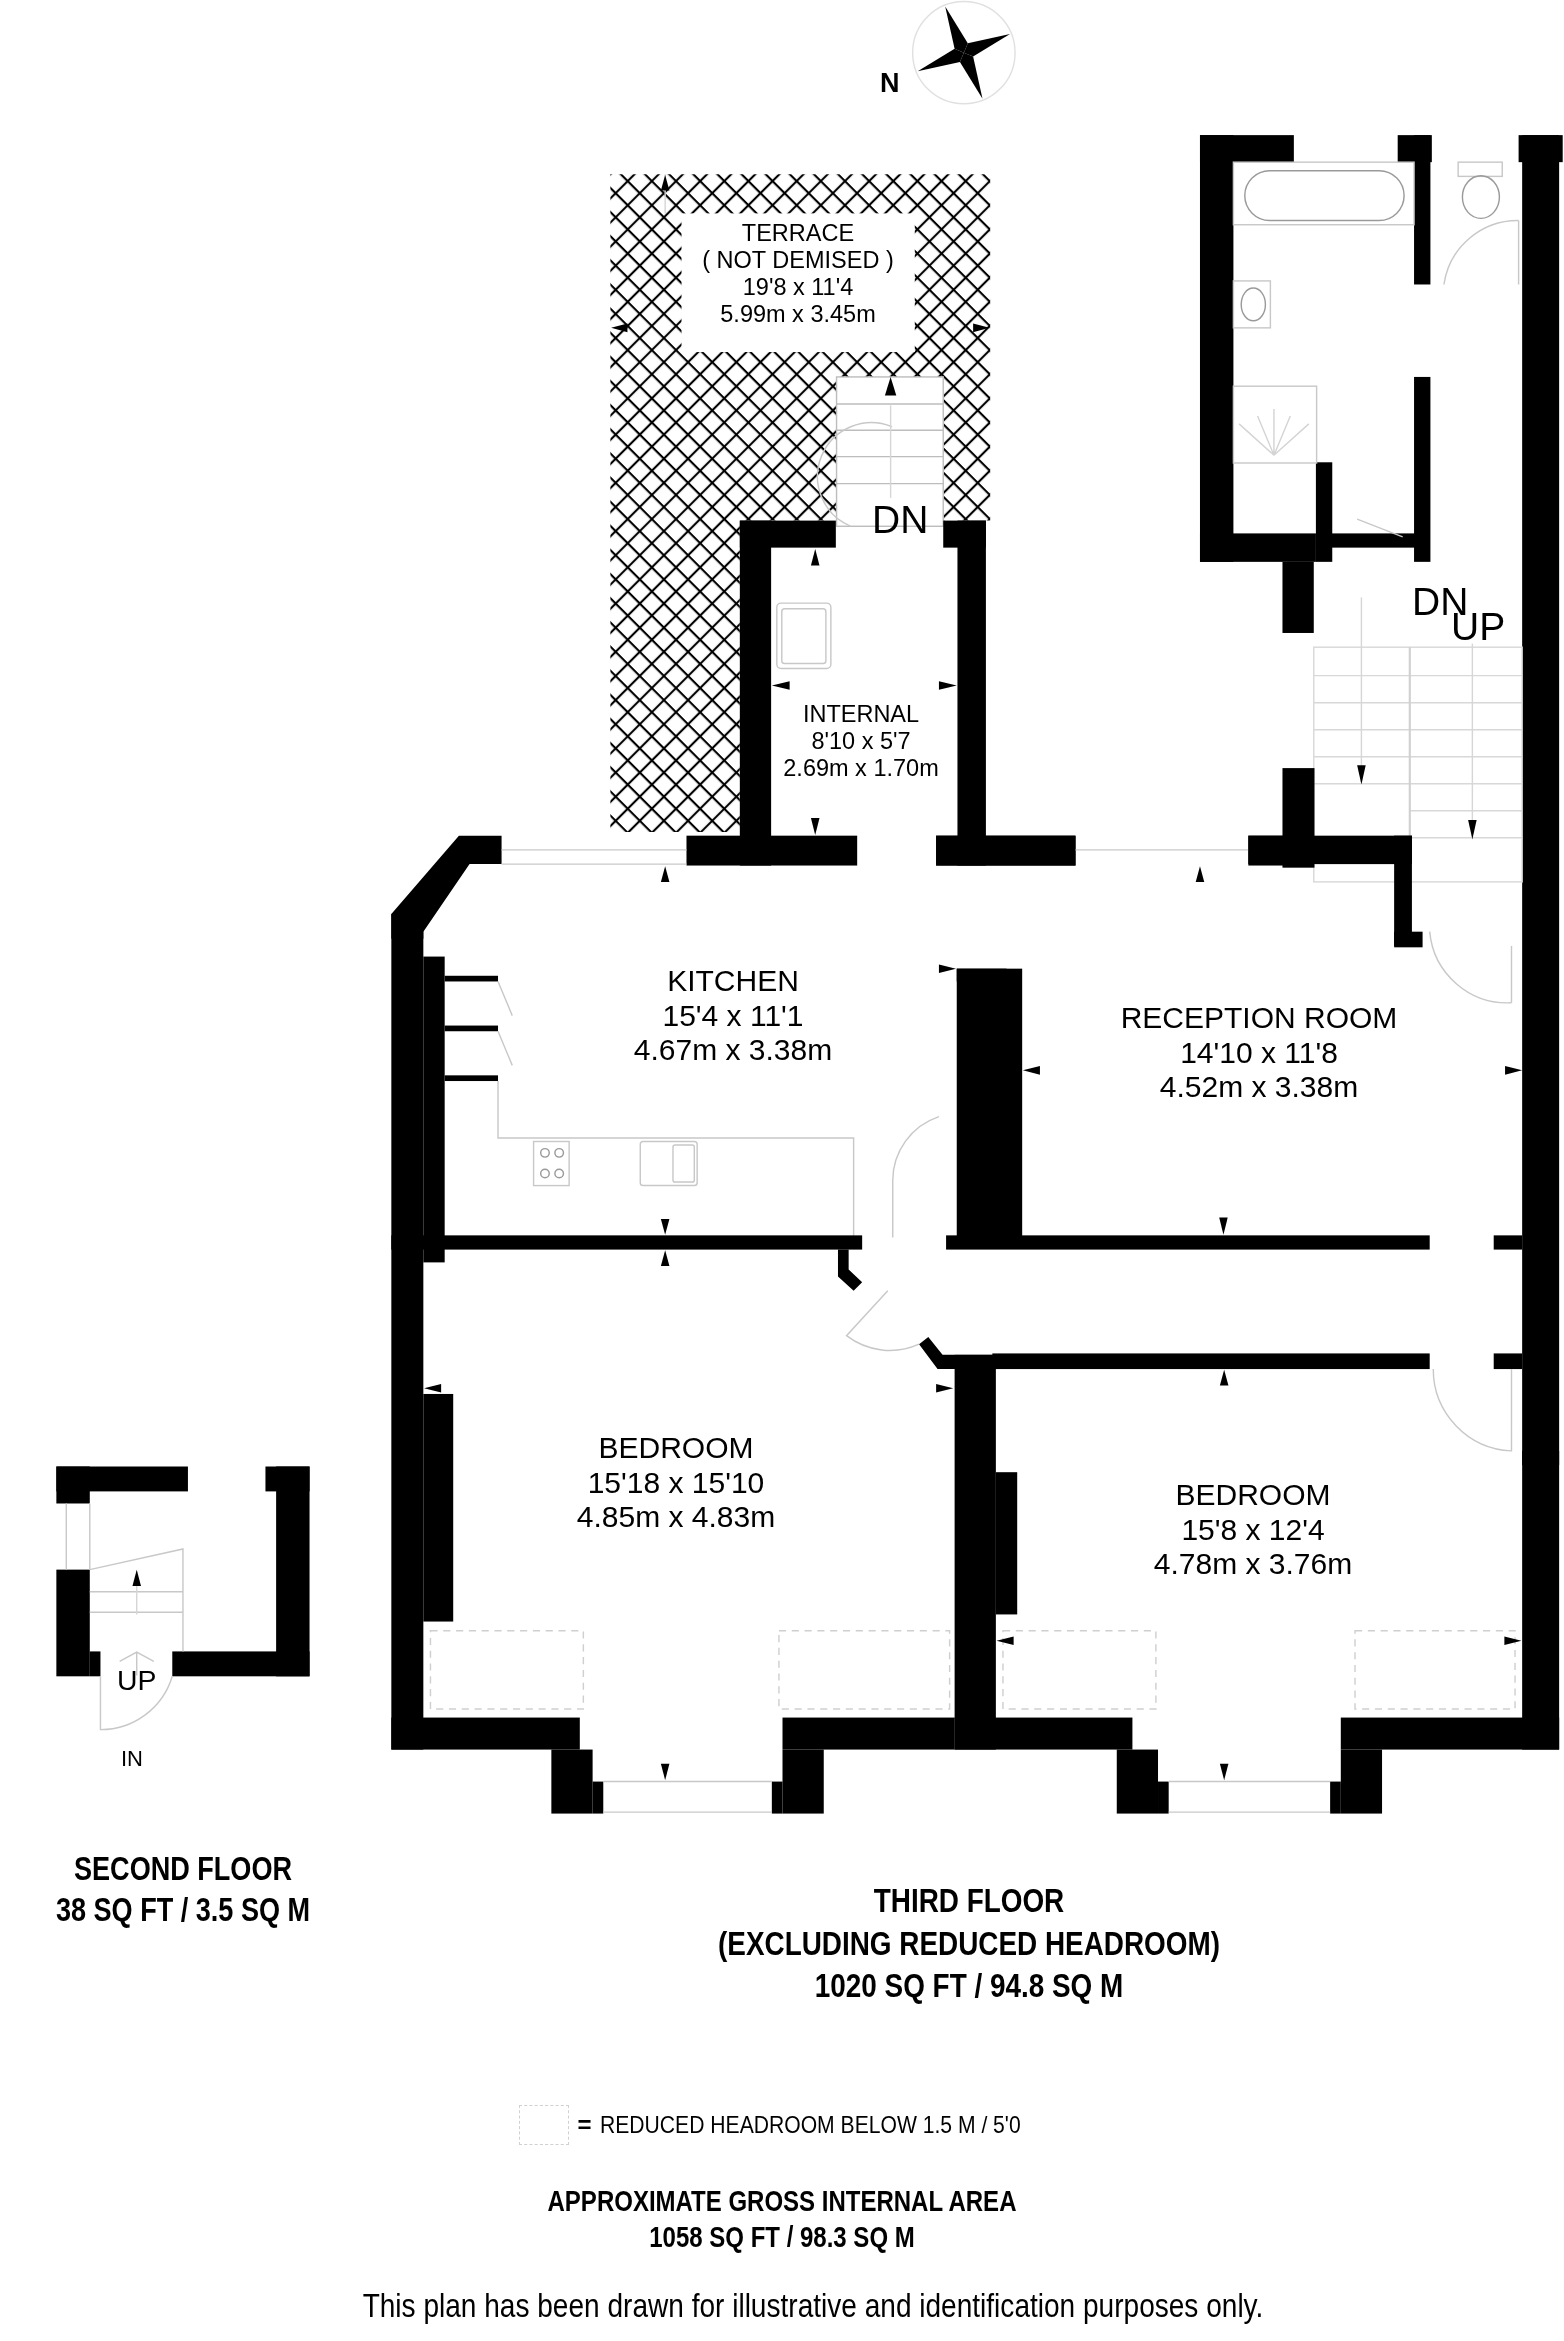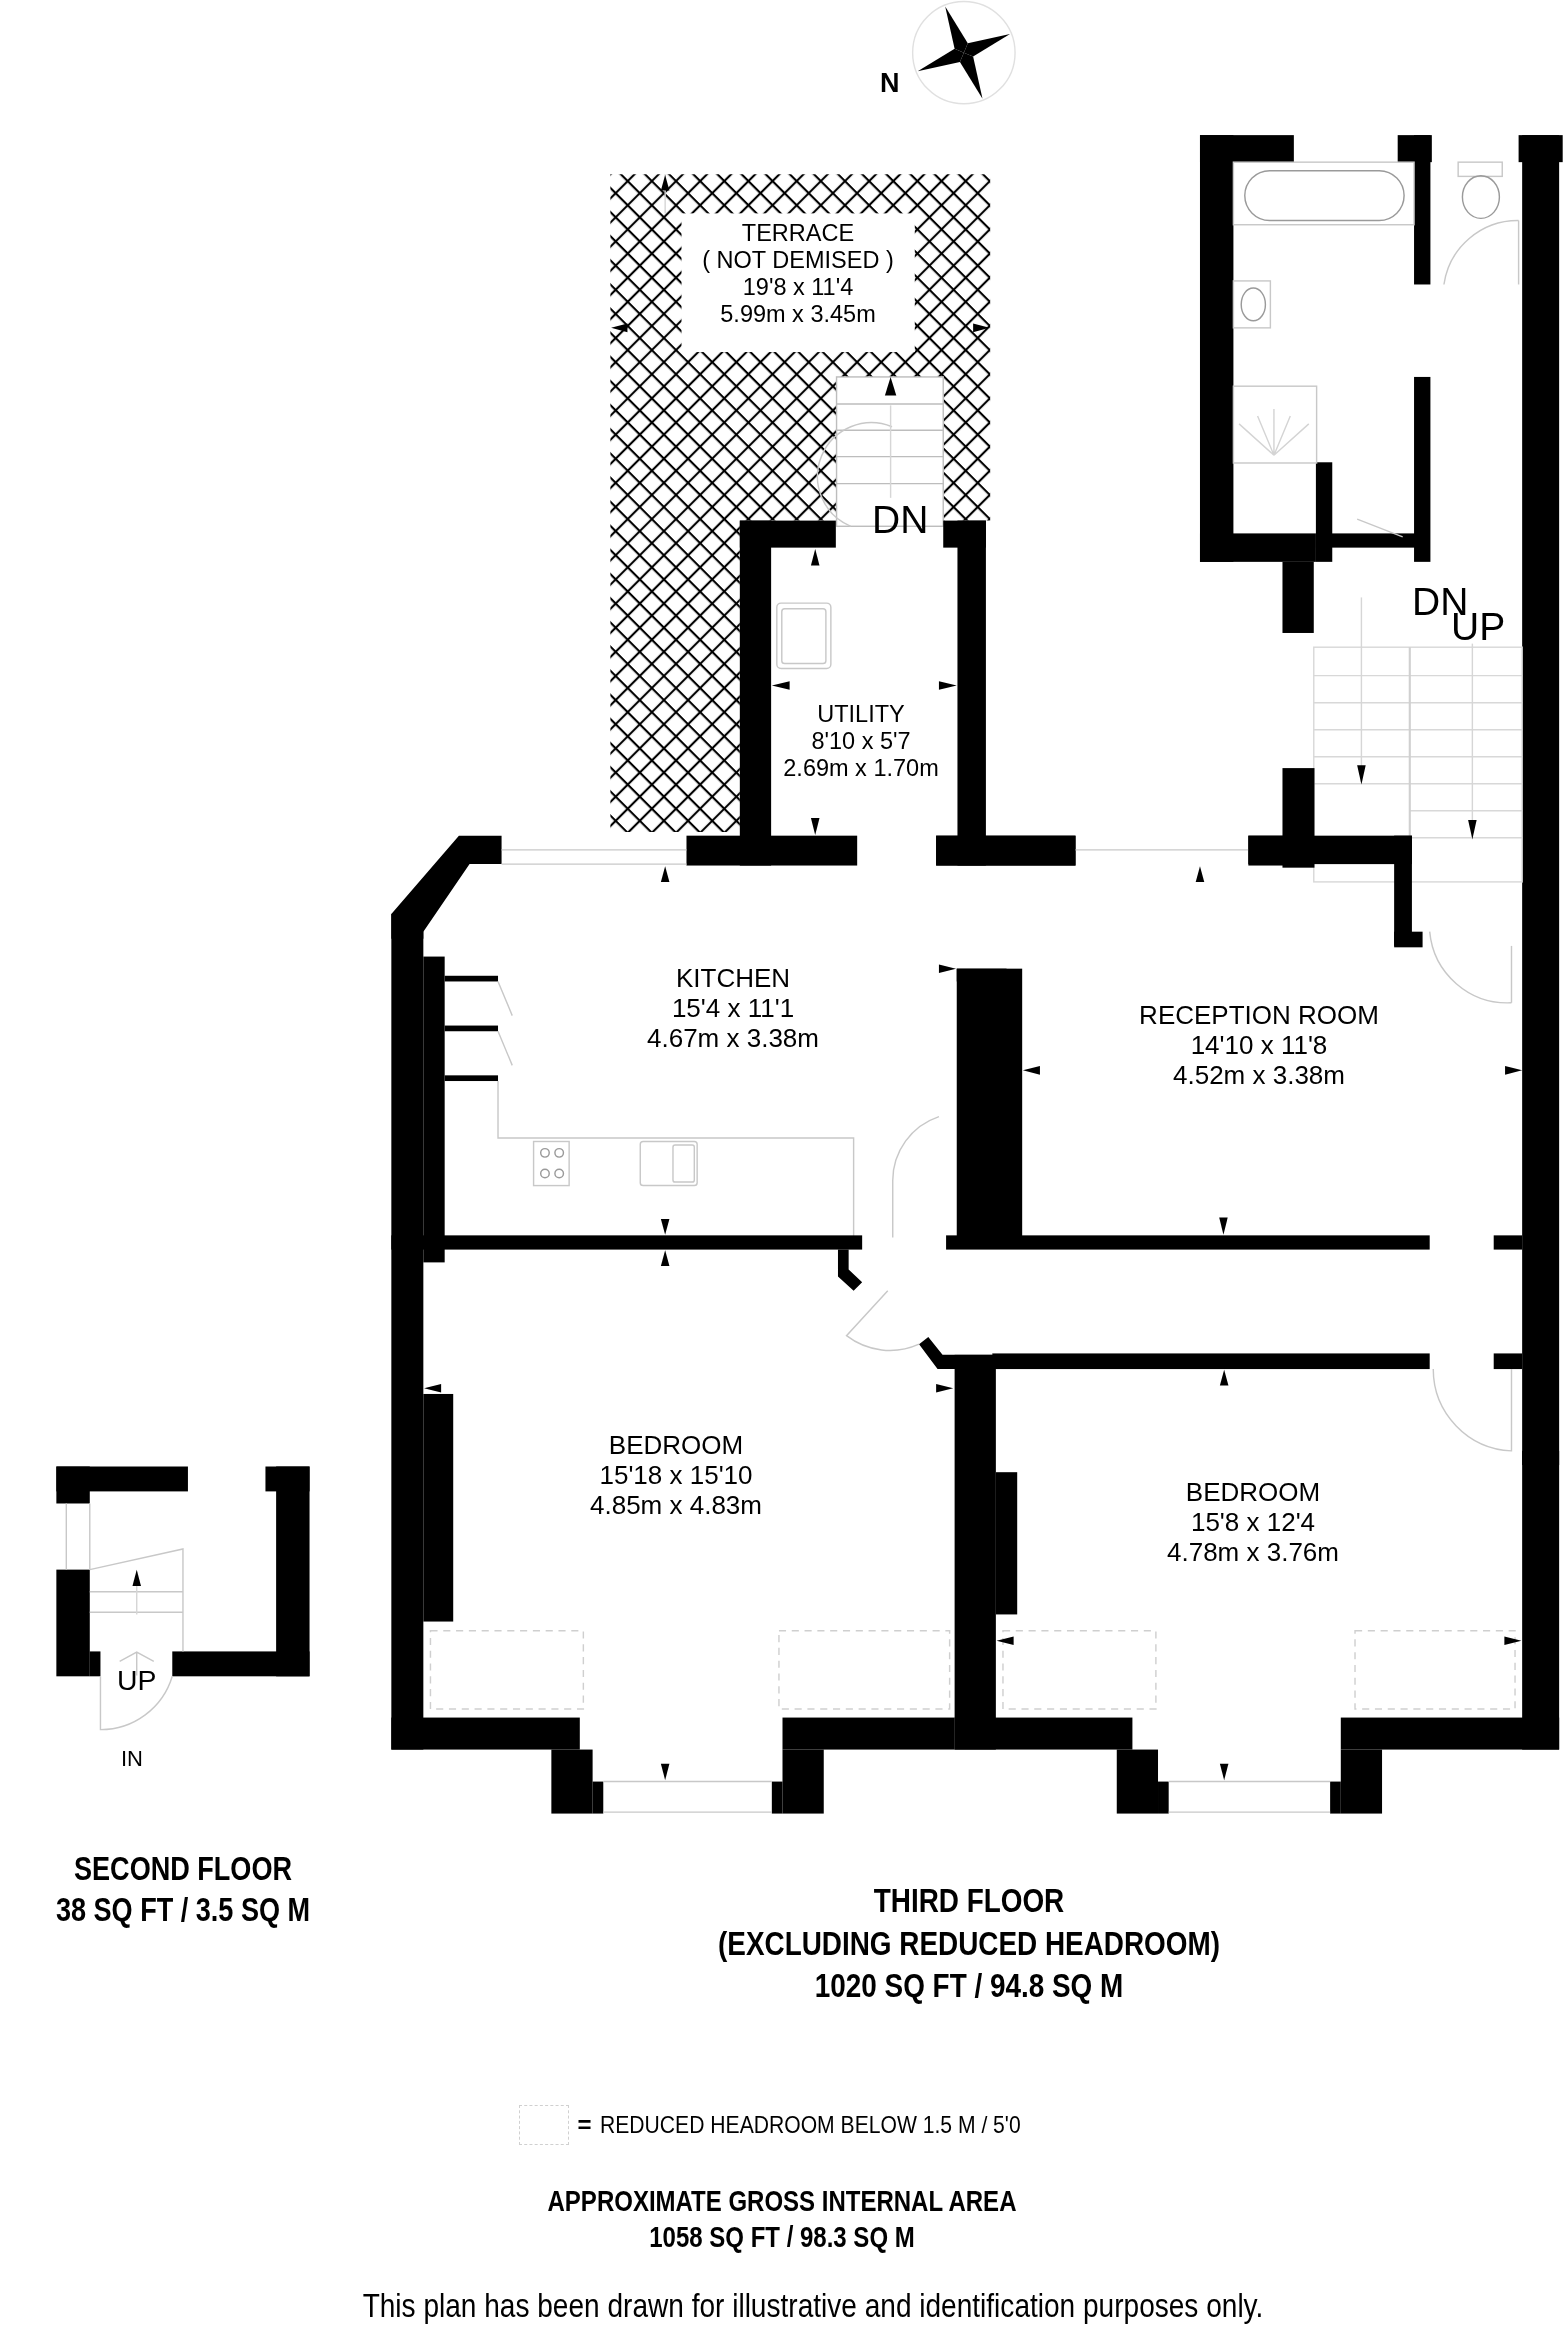--- a/index.html
+++ b/index.html
@@ -5,21 +5,21 @@
   html, body { margin: 0; padding: 0; background: #ffffff; }
   body { width: 1565px; height: 2342px; position: relative; overflow: hidden; font-family: "Liberation Sans", sans-serif; color: #000; }
   #plan { position: absolute; left: 0; top: 0; width: 1565px; height: 2342px; }
   .wall { fill: #000; }
   .thin { fill: none; stroke: #c8c8c8; stroke-width: 2; }
   .thin-dark { fill: none; stroke: #9a9a9a; stroke-width: 2; }
   .dash { fill: none; stroke: #cfcfcf; stroke-width: 2; stroke-dasharray: 10 8; }
   .dimline { stroke: #d6d6d6; stroke-width: 2; }
   .arrow { fill: #000; }
   .label { position: absolute; text-align: center; line-height: 1.15; white-space: nowrap; transform: translateX(-50%); }
-  .room-label { font-size: 26px; }
+  .room-label { font-size: 30px; }
   .room-label.small { font-size: 23.5px; text-align: center; }
   .room-label .line { display: block; }
   .stairs-text { position: absolute; font-size: 39px; }
   .floor-caption { position: absolute; text-align: center; font-weight: bold; transform: translateX(-50%) scaleX(0.82); white-space: nowrap; line-height: 1.25; }
   .floor-caption .line { display: block; }
   .legend { position: absolute; left: 519px; top: 2105px; display: flex; align-items: center; gap: 8.5px; }
   .legend-swatch { width: 50px; height: 40px; border: 1.4px dashed #d0d0d0; box-sizing: border-box; }
   .legend-text { font-size: 24px; transform: scaleX(0.88); transform-origin: left center; white-space: nowrap; }
   .gia { position: absolute; left: 782px; top: 2183px; transform: translateX(-50%) scaleX(0.8); text-align: center; font-weight: bold; font-size: 30px; line-height: 1.2; white-space: nowrap; }
   .gia .line { display: block; }
@@ -246,21 +246,21 @@
 <div class="label room-label small" style="left:798px; top:220px;">
   <span class="line">TERRACE</span>
   <span class="line">( NOT DEMISED )</span>
   <span class="line">19'8 x 11'4</span>
   <span class="line">5.99m x 3.45m</span>
 </div>
 
 <div class="stairs-text" style="left:872px; top:498px;">DN</div>
 
 <div class="label room-label small" style="left:861px; top:701px;">
-  <span class="line">UTILITY</span>
+  <span class="line">INTERNAL</span>
   <span class="line">8'10 x 5'7</span>
   <span class="line">2.69m x 1.70m</span>
 </div>
 
 <div class="stairs-text" style="left:1412px; top:580px;">DN</div>
 <div class="stairs-text" style="left:1451px; top:605px;">UP</div>
 
 <div class="label room-label" style="left:733px; top:964px;">
   <span class="line">KITCHEN</span>
   <span class="line">15'4 x 11'1</span>

